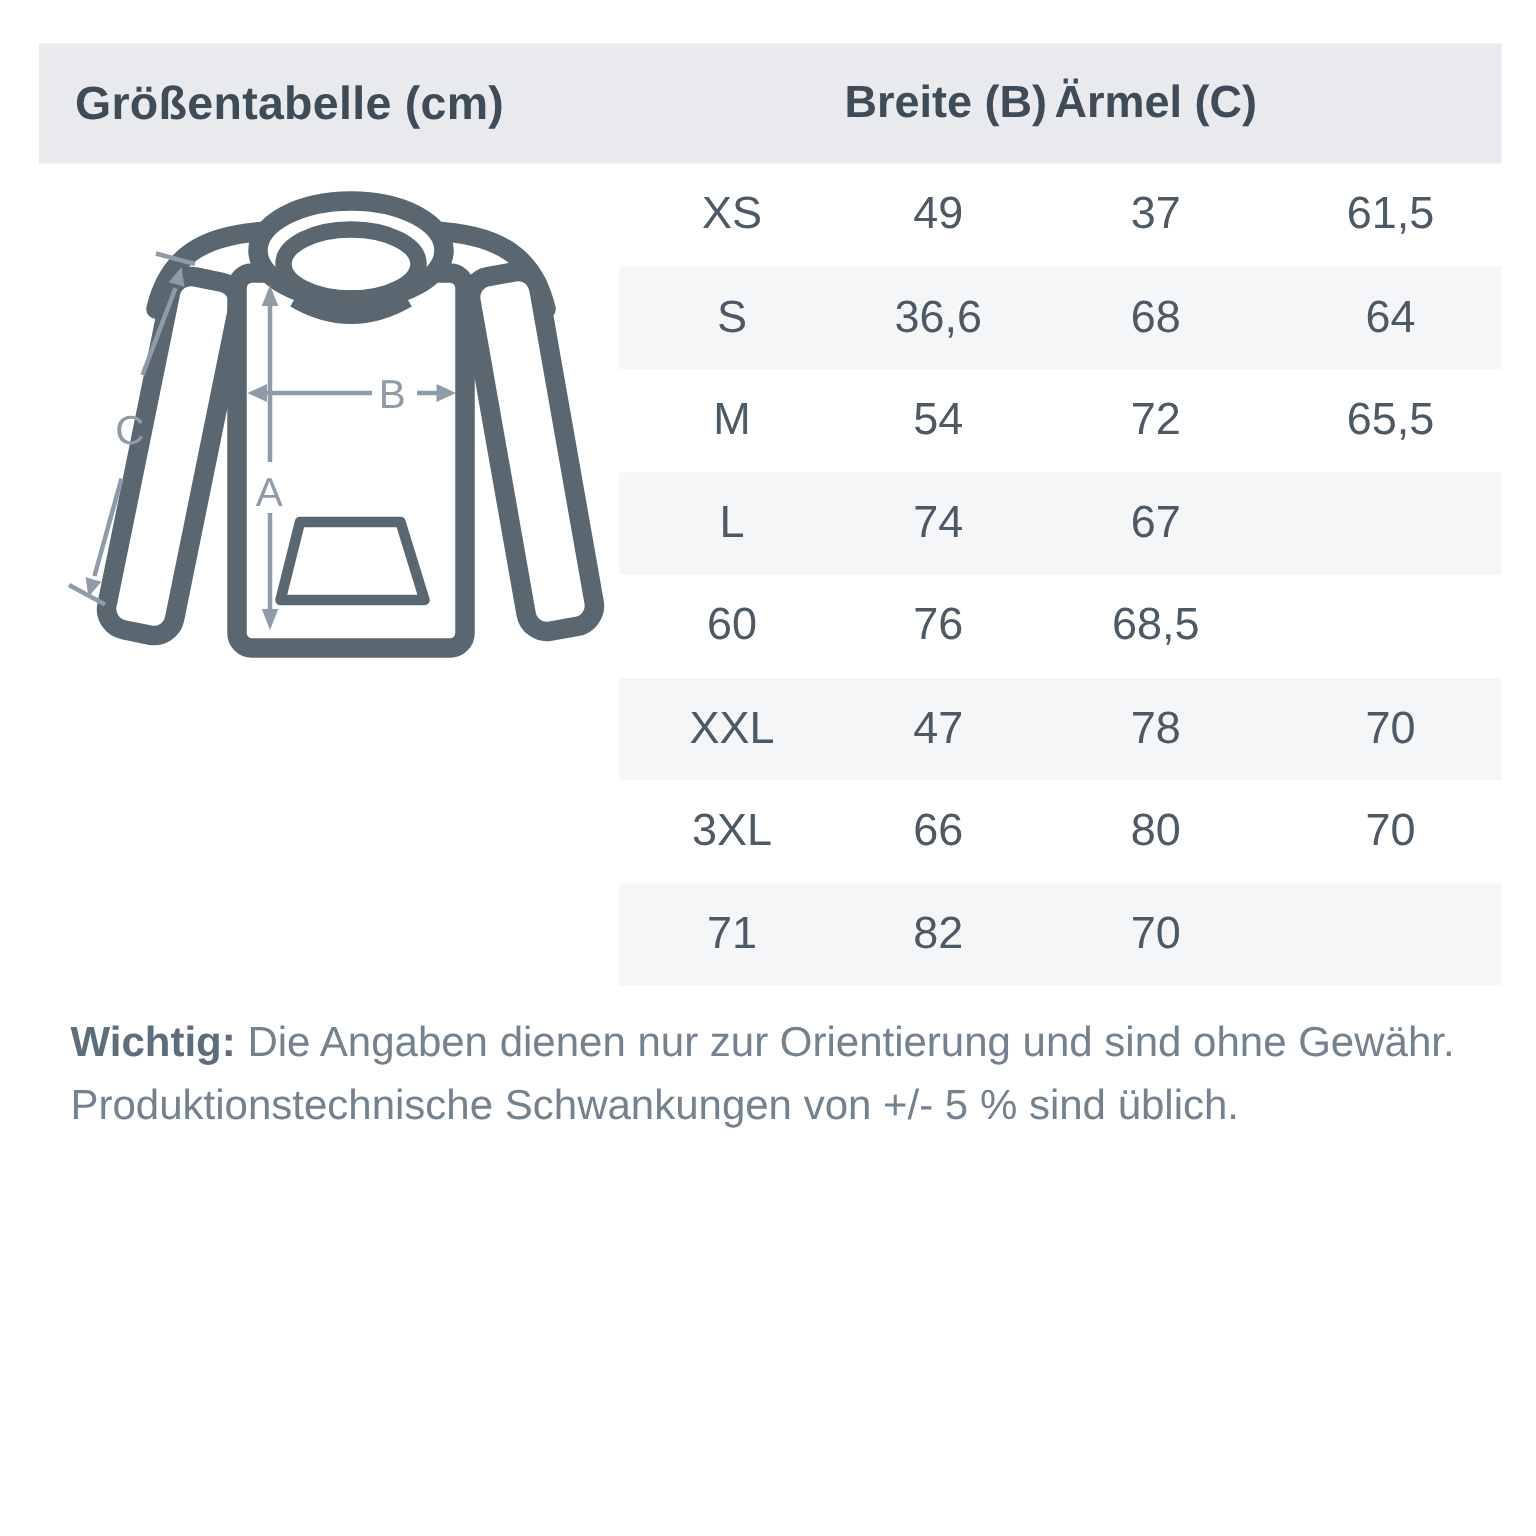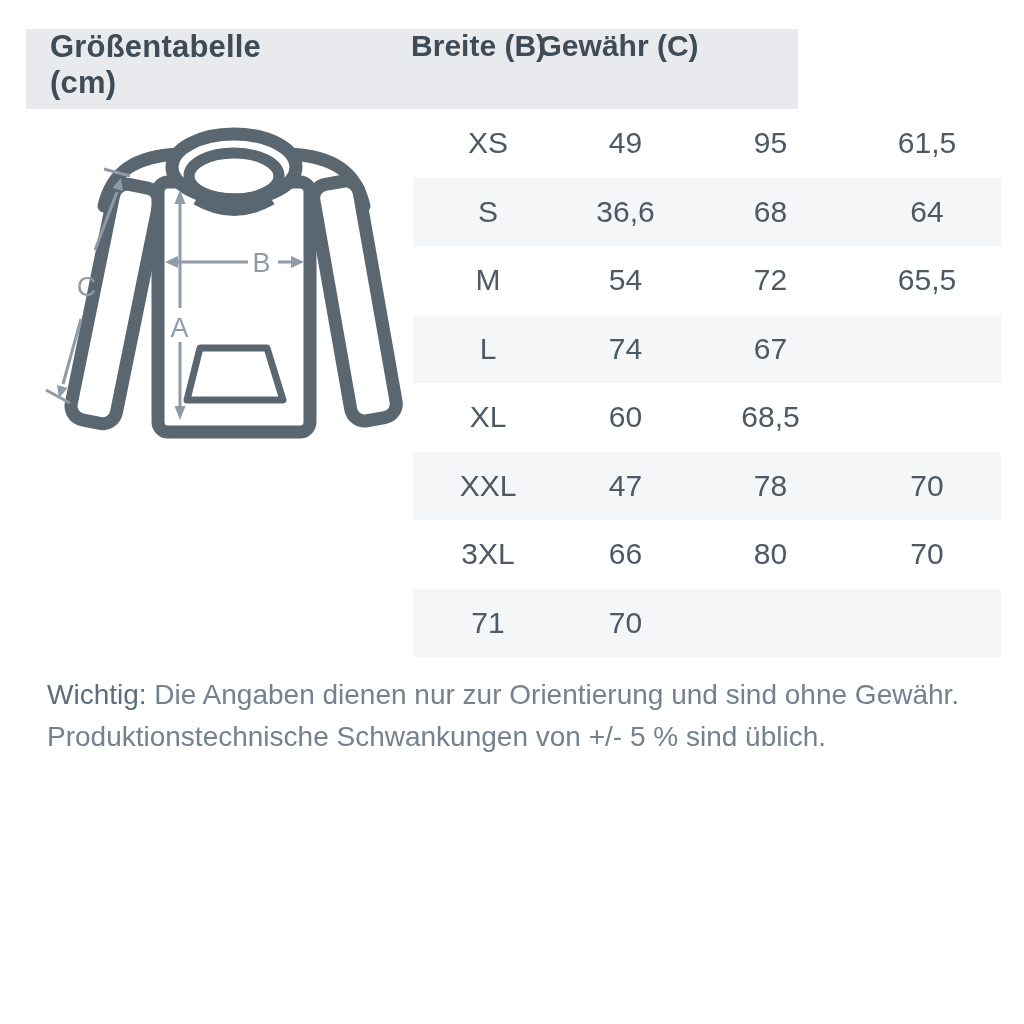--- a/index.html
+++ b/index.html
@@ -9,24 +9,24 @@
     height: 1024px;
     background: #ffffff;
     font-family: "Liberation Sans", sans-serif;
     overflow: hidden;
   }
 
   
   .header-bar {
     position: absolute;
     left: 26px; top: 29px;
-    width: 772px; height: 80px;
+    width: 975px; height: 80px;
     background: #e9eaee;
     display: flex;
-    align-items: flex-start;
+    align-items: center;
   }
   .header-title {
     flex: 1;
     margin-left: 24px;
     font-size: 31px;
     font-weight: bold;
     color: #3f4b57;
     letter-spacing: 0.2px;
   }
   .header-cols {
@@ -78,36 +78,36 @@
   
   .note {
     position: absolute;
     left: 47px; top: 674px;
     width: 930px;
     font-size: 28px;
     line-height: 42px;
     color: #74818e;
   }
   .note .note-bold {
-    font-weight: normal;
+    font-weight: bold;
     color: #5e6d7c;
     text-align: right;
   }
 </style>
 </head>
 <body>
 
 <div class="canvas">
 
   <div class="header-bar">
     <div class="header-title">Größentabelle (cm)</div>
     <div class="header-cols">
       <div class="header-col"></div>
       <div class="header-col">Breite (B)</div>
-      <div class="header-col">Gewähr (C)</div>
+      <div class="header-col">Ärmel (C)</div>
     </div>
   </div>
 
   <svg class="diagram" viewBox="0 0 370 330" xmlns="http://www.w3.org/2000/svg">
 
     <g>
       <rect x="54" y="58" width="46" height="240" rx="14" fill="#ffffff" stroke="#5a6770" stroke-width="13" transform="rotate(11.5 77 178)"></rect>
       <rect x="294" y="55" width="46" height="240" rx="14" fill="#ffffff" stroke="#5a6770" stroke-width="13" transform="rotate(-10 317 175)"></rect>
     </g>
 
@@ -151,59 +151,60 @@
       <polygon points="83,52 85.0,65.1 74.4,62.1" fill="#8f9ba8" stroke="none"></polygon>
       <polygon points="21,272 29.6,261.9 19,258.9" fill="#8f9ba8" stroke="none"></polygon>
     </g>
     <text x="49" y="170" text-anchor="middle">C</text>
   </svg>
 
   <div class="size-table">
     <div class="size-row">
       <div>XS</div>
       <div>49</div>
-      <div>95</div>
+      <div>37</div>
       <div>61,5</div>
     </div>
     <div class="size-row alt">
       <div>S</div>
       <div>36,6</div>
       <div>68</div>
       <div>64</div>
     </div>
     <div class="size-row">
       <div>M</div>
       <div>54</div>
       <div>72</div>
       <div>65,5</div>
     </div>
     <div class="size-row alt">
       <div>L</div>
       <div>74</div>
       <div>67</div>
     </div>
     <div class="size-row">
-      <div>XL</div>
       <div>60</div>
+      <div>76</div>
       <div>68,5</div>
     </div>
     <div class="size-row alt">
       <div>XXL</div>
       <div>47</div>
       <div>78</div>
       <div>70</div>
     </div>
     <div class="size-row">
       <div>3XL</div>
       <div>66</div>
       <div>80</div>
       <div>70</div>
     </div>
     <div class="size-row alt">
       <div>71</div>
+      <div>82</div>
       <div>70</div>
     </div>
   </div>
 
   <div class="note">
     <span class="note-bold">Wichtig:</span><span> Die Angaben dienen nur zur Orientierung und sind ohne Gewähr.</span><br>
     <span>Produktionstechnische Schwankungen von +/- 5 % sind üblich.</span>
   </div>
 
 </div>

